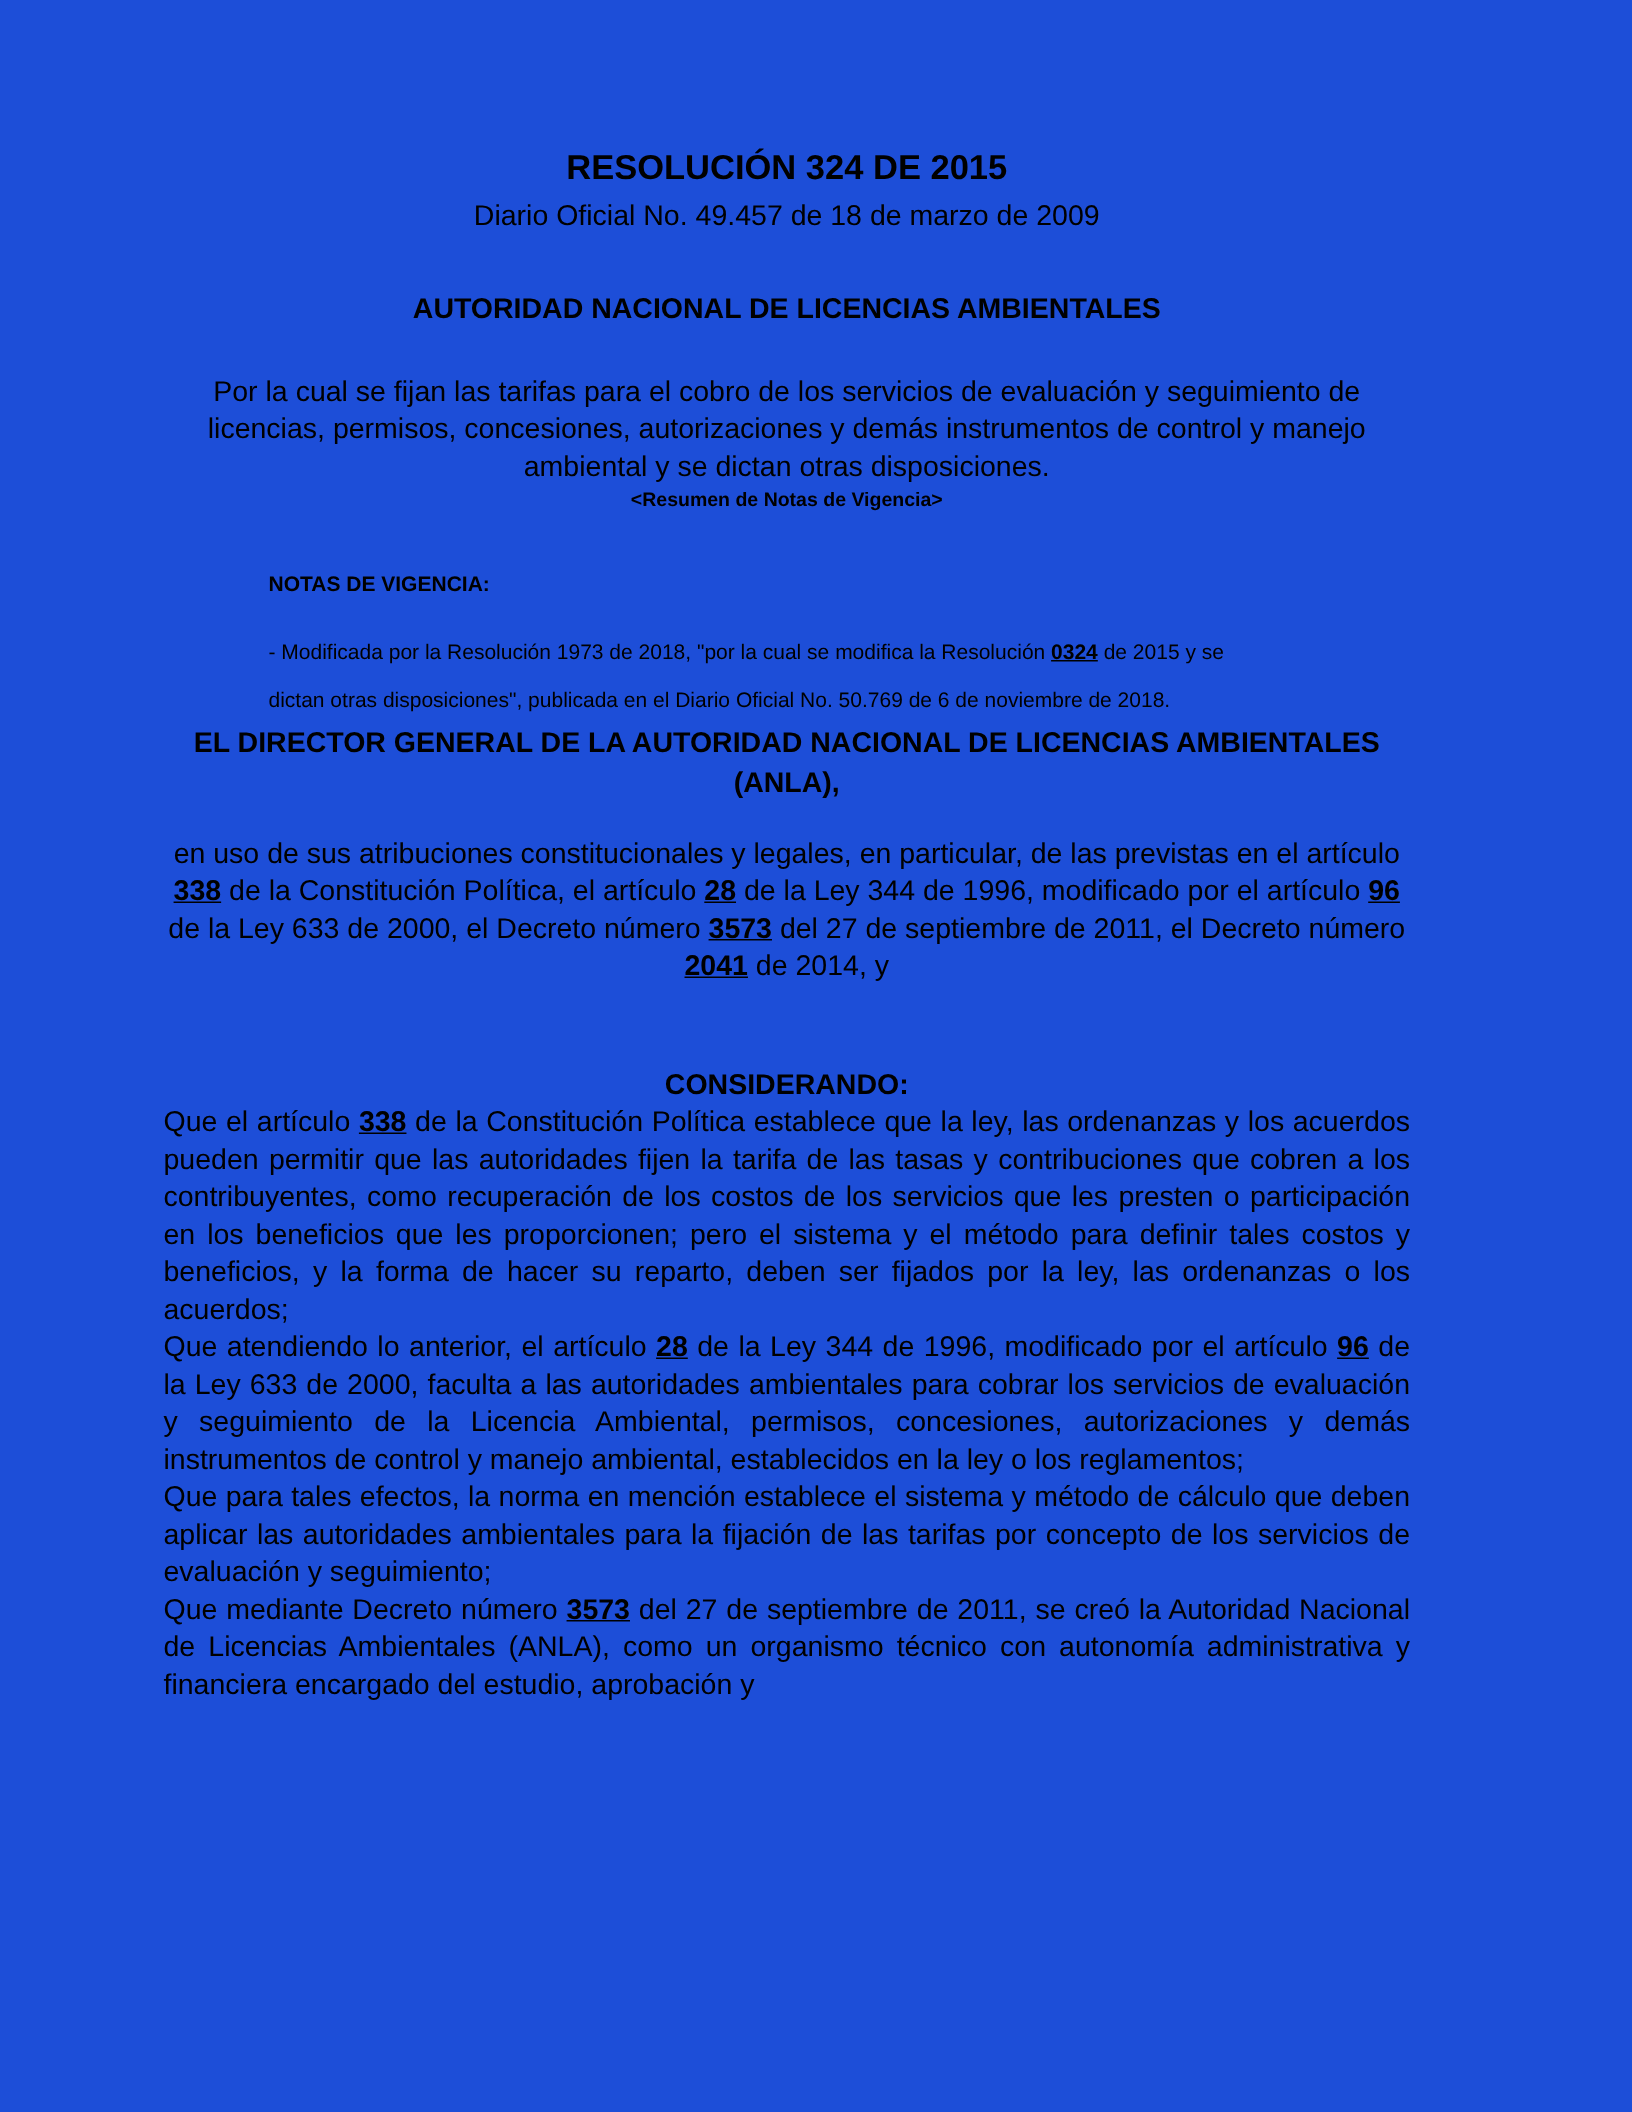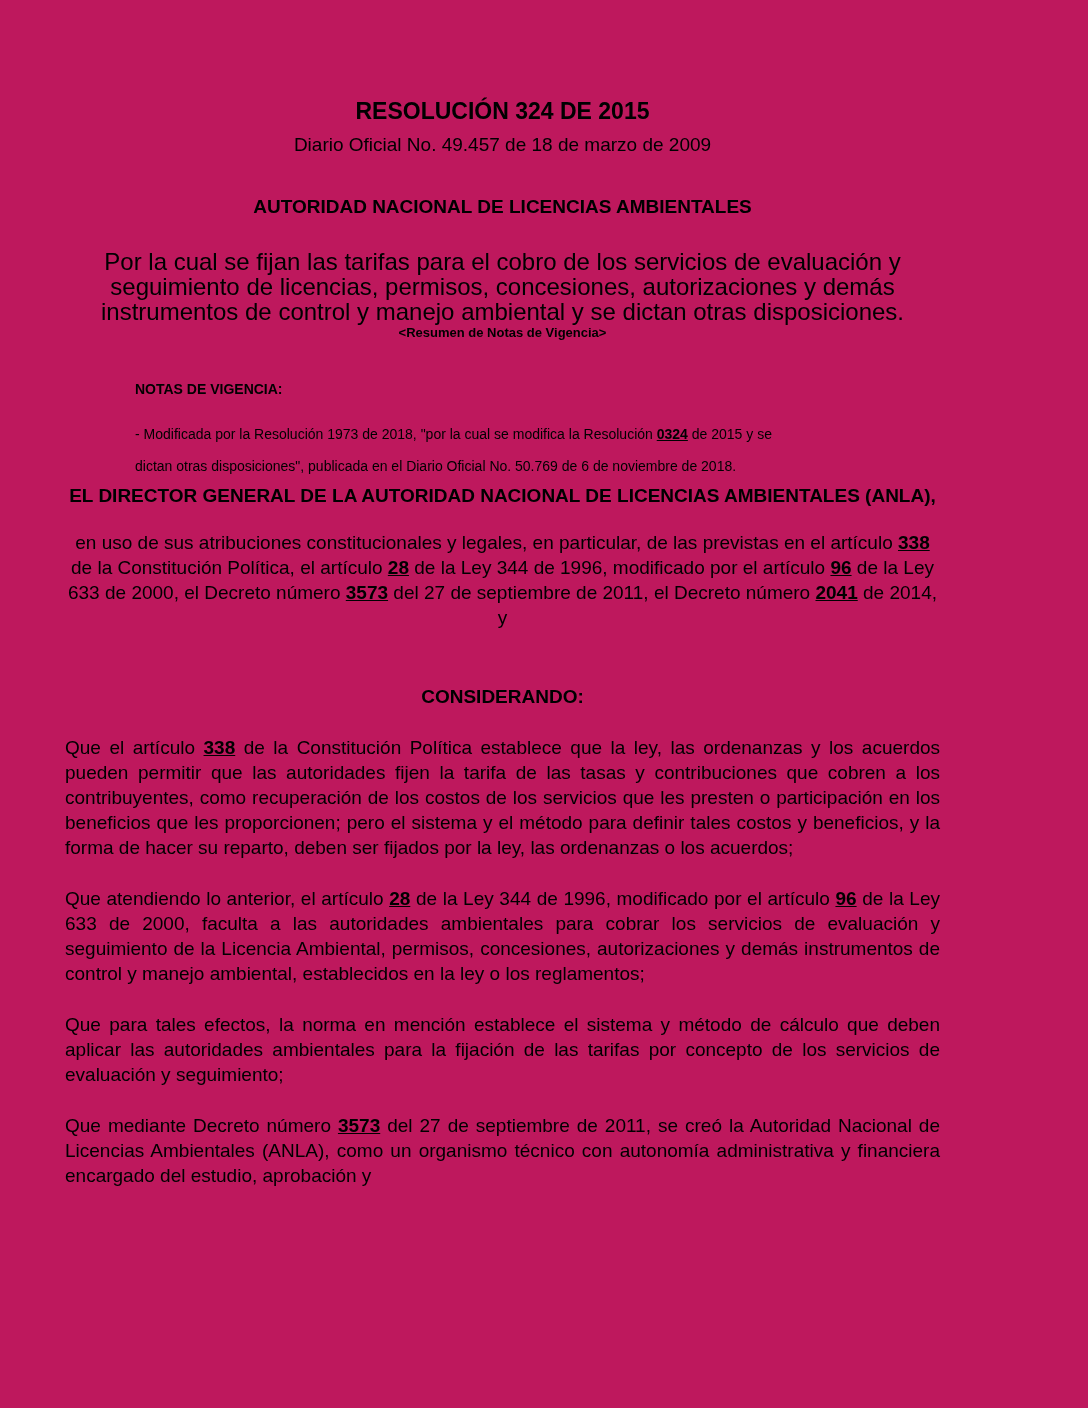--- a/index.html
+++ b/index.html
@@ -5,34 +5,34 @@
   * { box-sizing: border-box; margin: 0; padding: 0; }
   html, body { background: #ffffff; }
   body {
     width: 1088px; height: 1408px;
     font-family: "Liberation Sans", "DejaVu Sans", sans-serif;
     color: #000000;
     overflow: hidden;
   }
   .page {
     width: 1088px; height: 1408px;
-    padding: 98px 148px 40px 65px;
-    background: #be185d;
+    padding: 98px 148px 40px 109px;
+    background: #1d4ed8;
   }
   .doc-title {
     font-size: 23px; font-weight: bold; text-align: center;
     line-height: 1.2; margin-bottom: 6px;
   }
   .center-line { font-size: 19px; text-align: center; line-height: 25px; }
   .authority {
     font-size: 19px; font-weight: bold; text-align: center;
     line-height: 25px; margin-top: 37px;
   }
   .subject {
-    font-size: 24px; text-align: center; line-height: 25px; margin-top: 30px;
+    font-size: 19px; text-align: center; line-height: 25px; margin-top: 30px;
   }
   .summary-tag {
     font-size: 13px; font-weight: bold; text-align: center;
     line-height: 16px; margin-top: 1px;
   }
   .notes-block {
     margin-top: 40px; margin-left: 70px; margin-right: 60px;
     font-size: 14px;
   }
   .notes-heading { font-weight: bold; line-height: 17px; margin-bottom: 20px; }
@@ -42,21 +42,21 @@
     line-height: 27px; 
   }
   .preamble {
     font-size: 19px; text-align: center; line-height: 25px; margin-top: 21px;
   }
   .considering-heading {
     font-size: 19px; font-weight: bold; text-align: center;
     line-height: 25px; margin-top: 54px;
   }
   .considering-paragraphs p {
-    font-size: 19px; text-align: justify; line-height: 25px; margin-top: 26px;
+    font-size: 19px; text-align: justify; line-height: 25px; 
   }
   .ref { font-weight: bold; text-decoration: underline; }
 </style>
 </head>
 <body>
 
 <div class="page">
 
   <div class="doc-title">RESOLUCIÓN 324 DE 2015</div>
 

